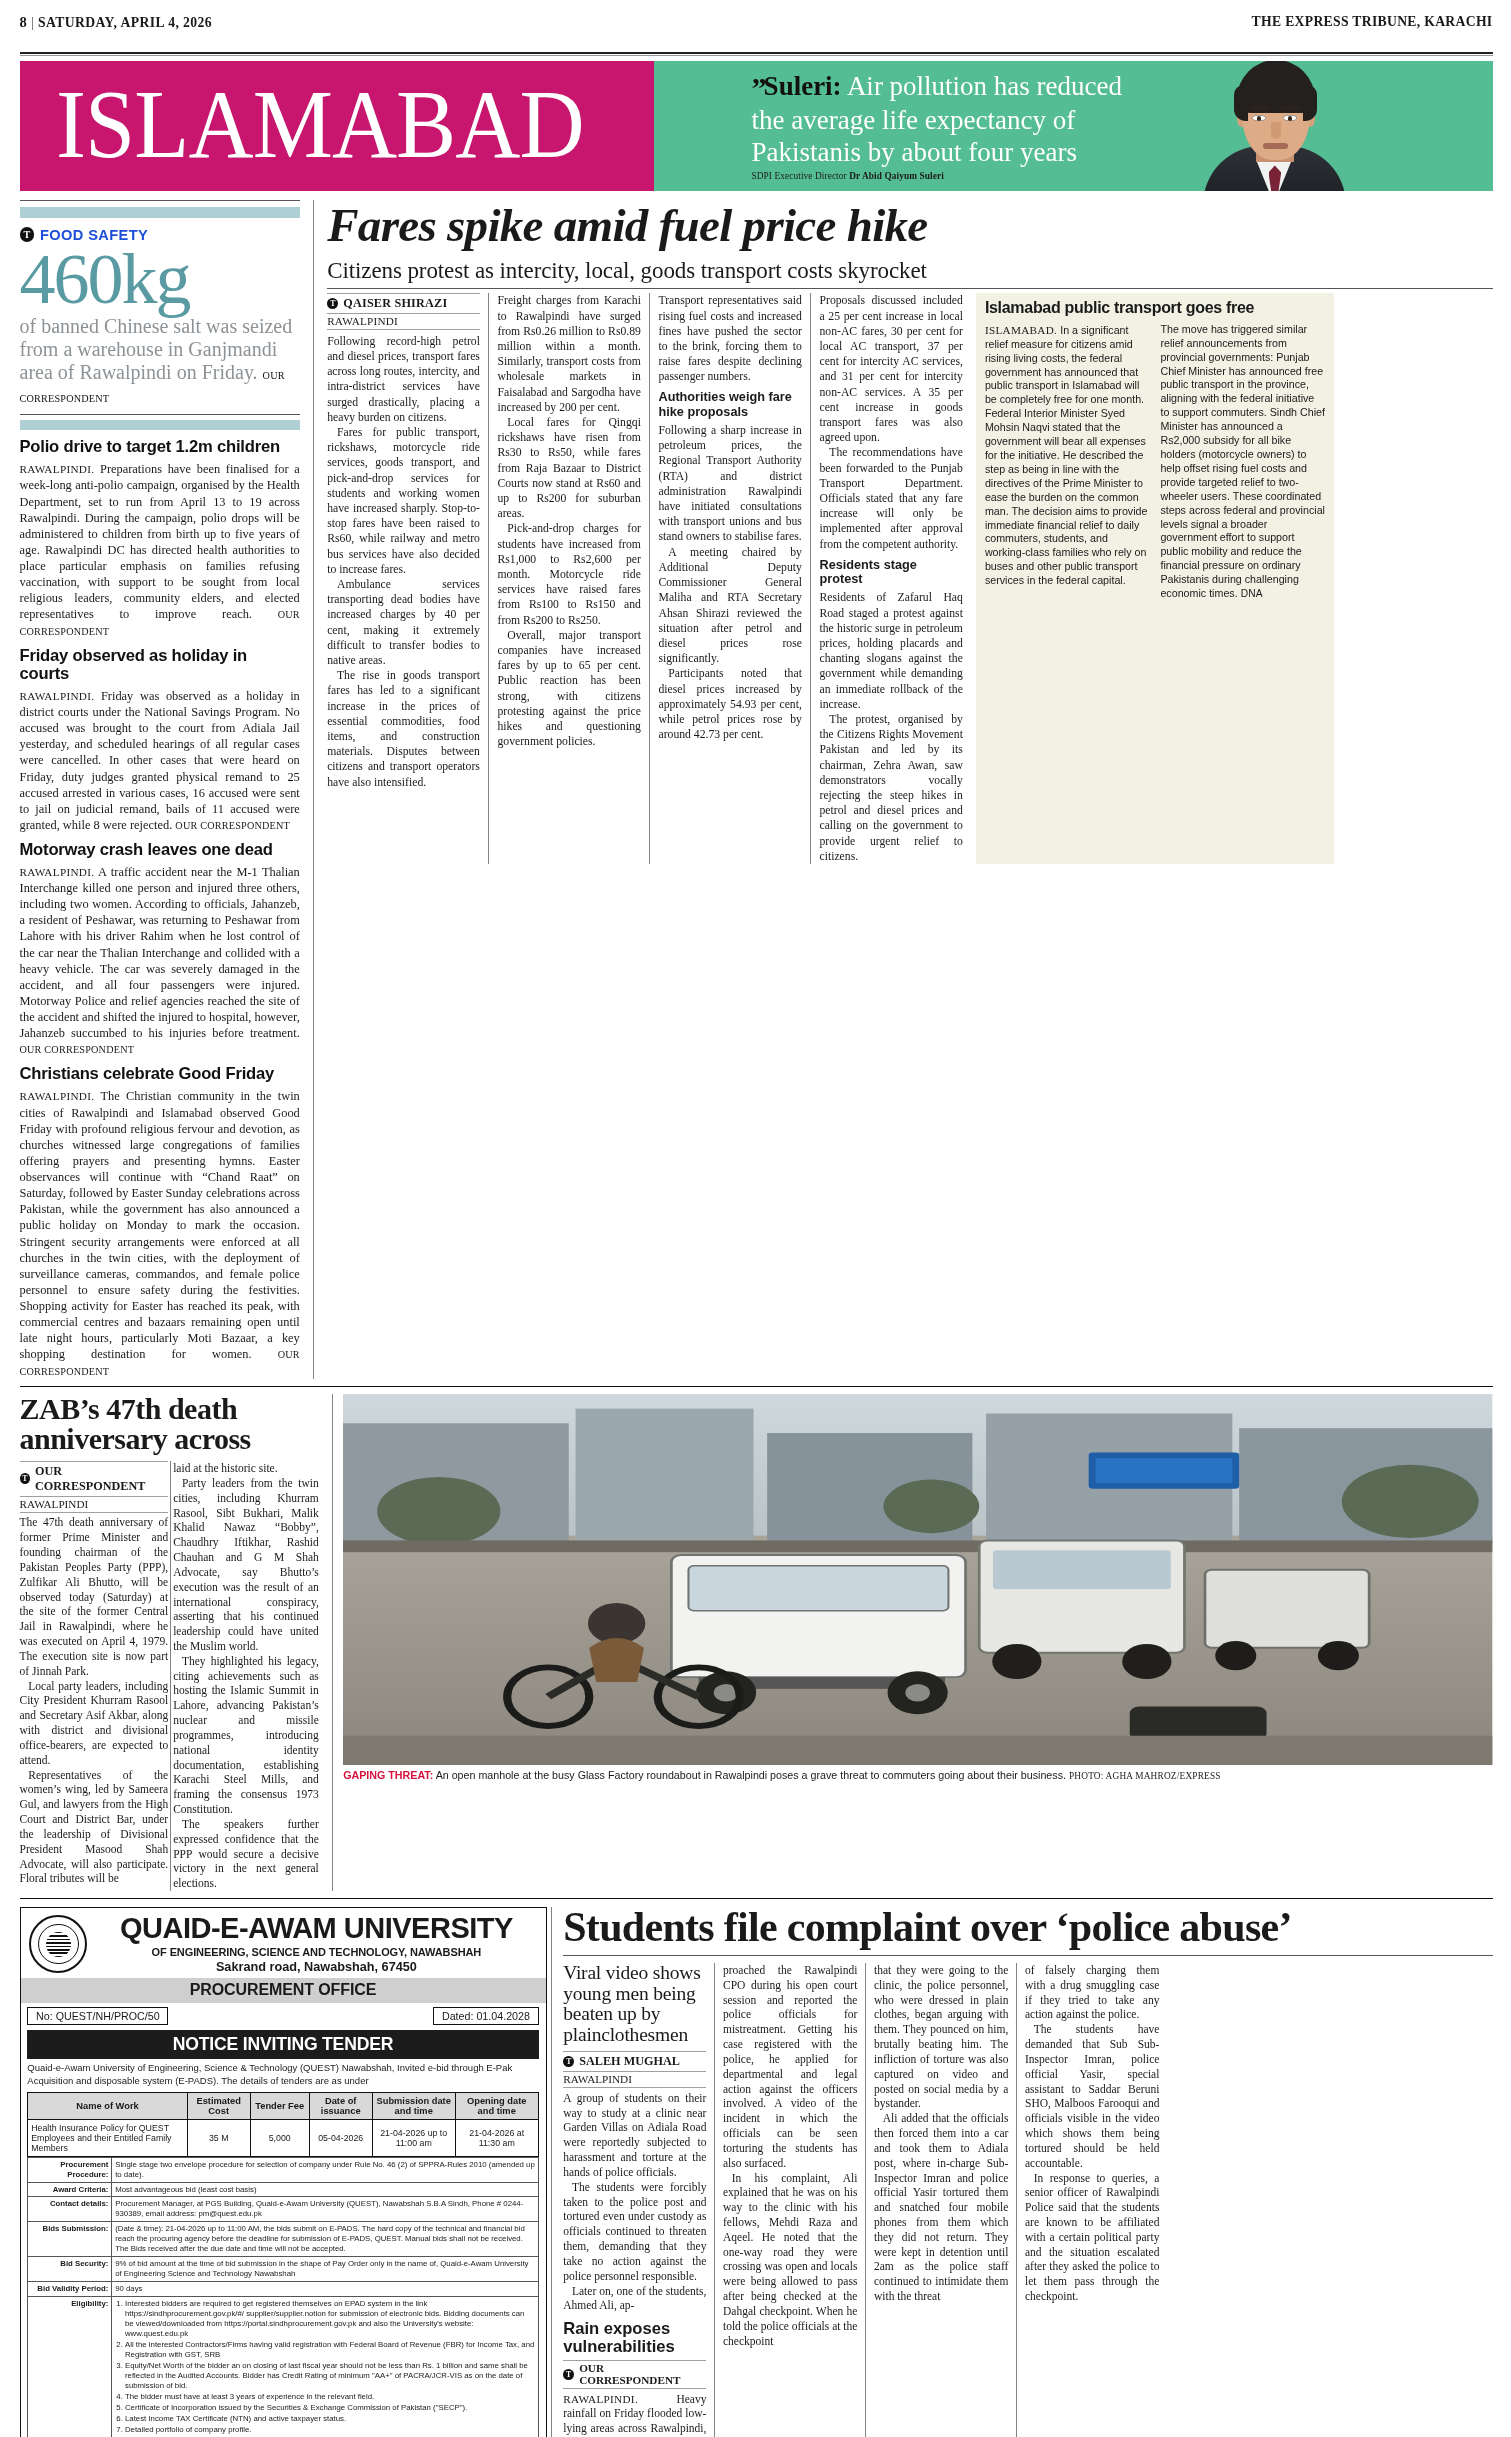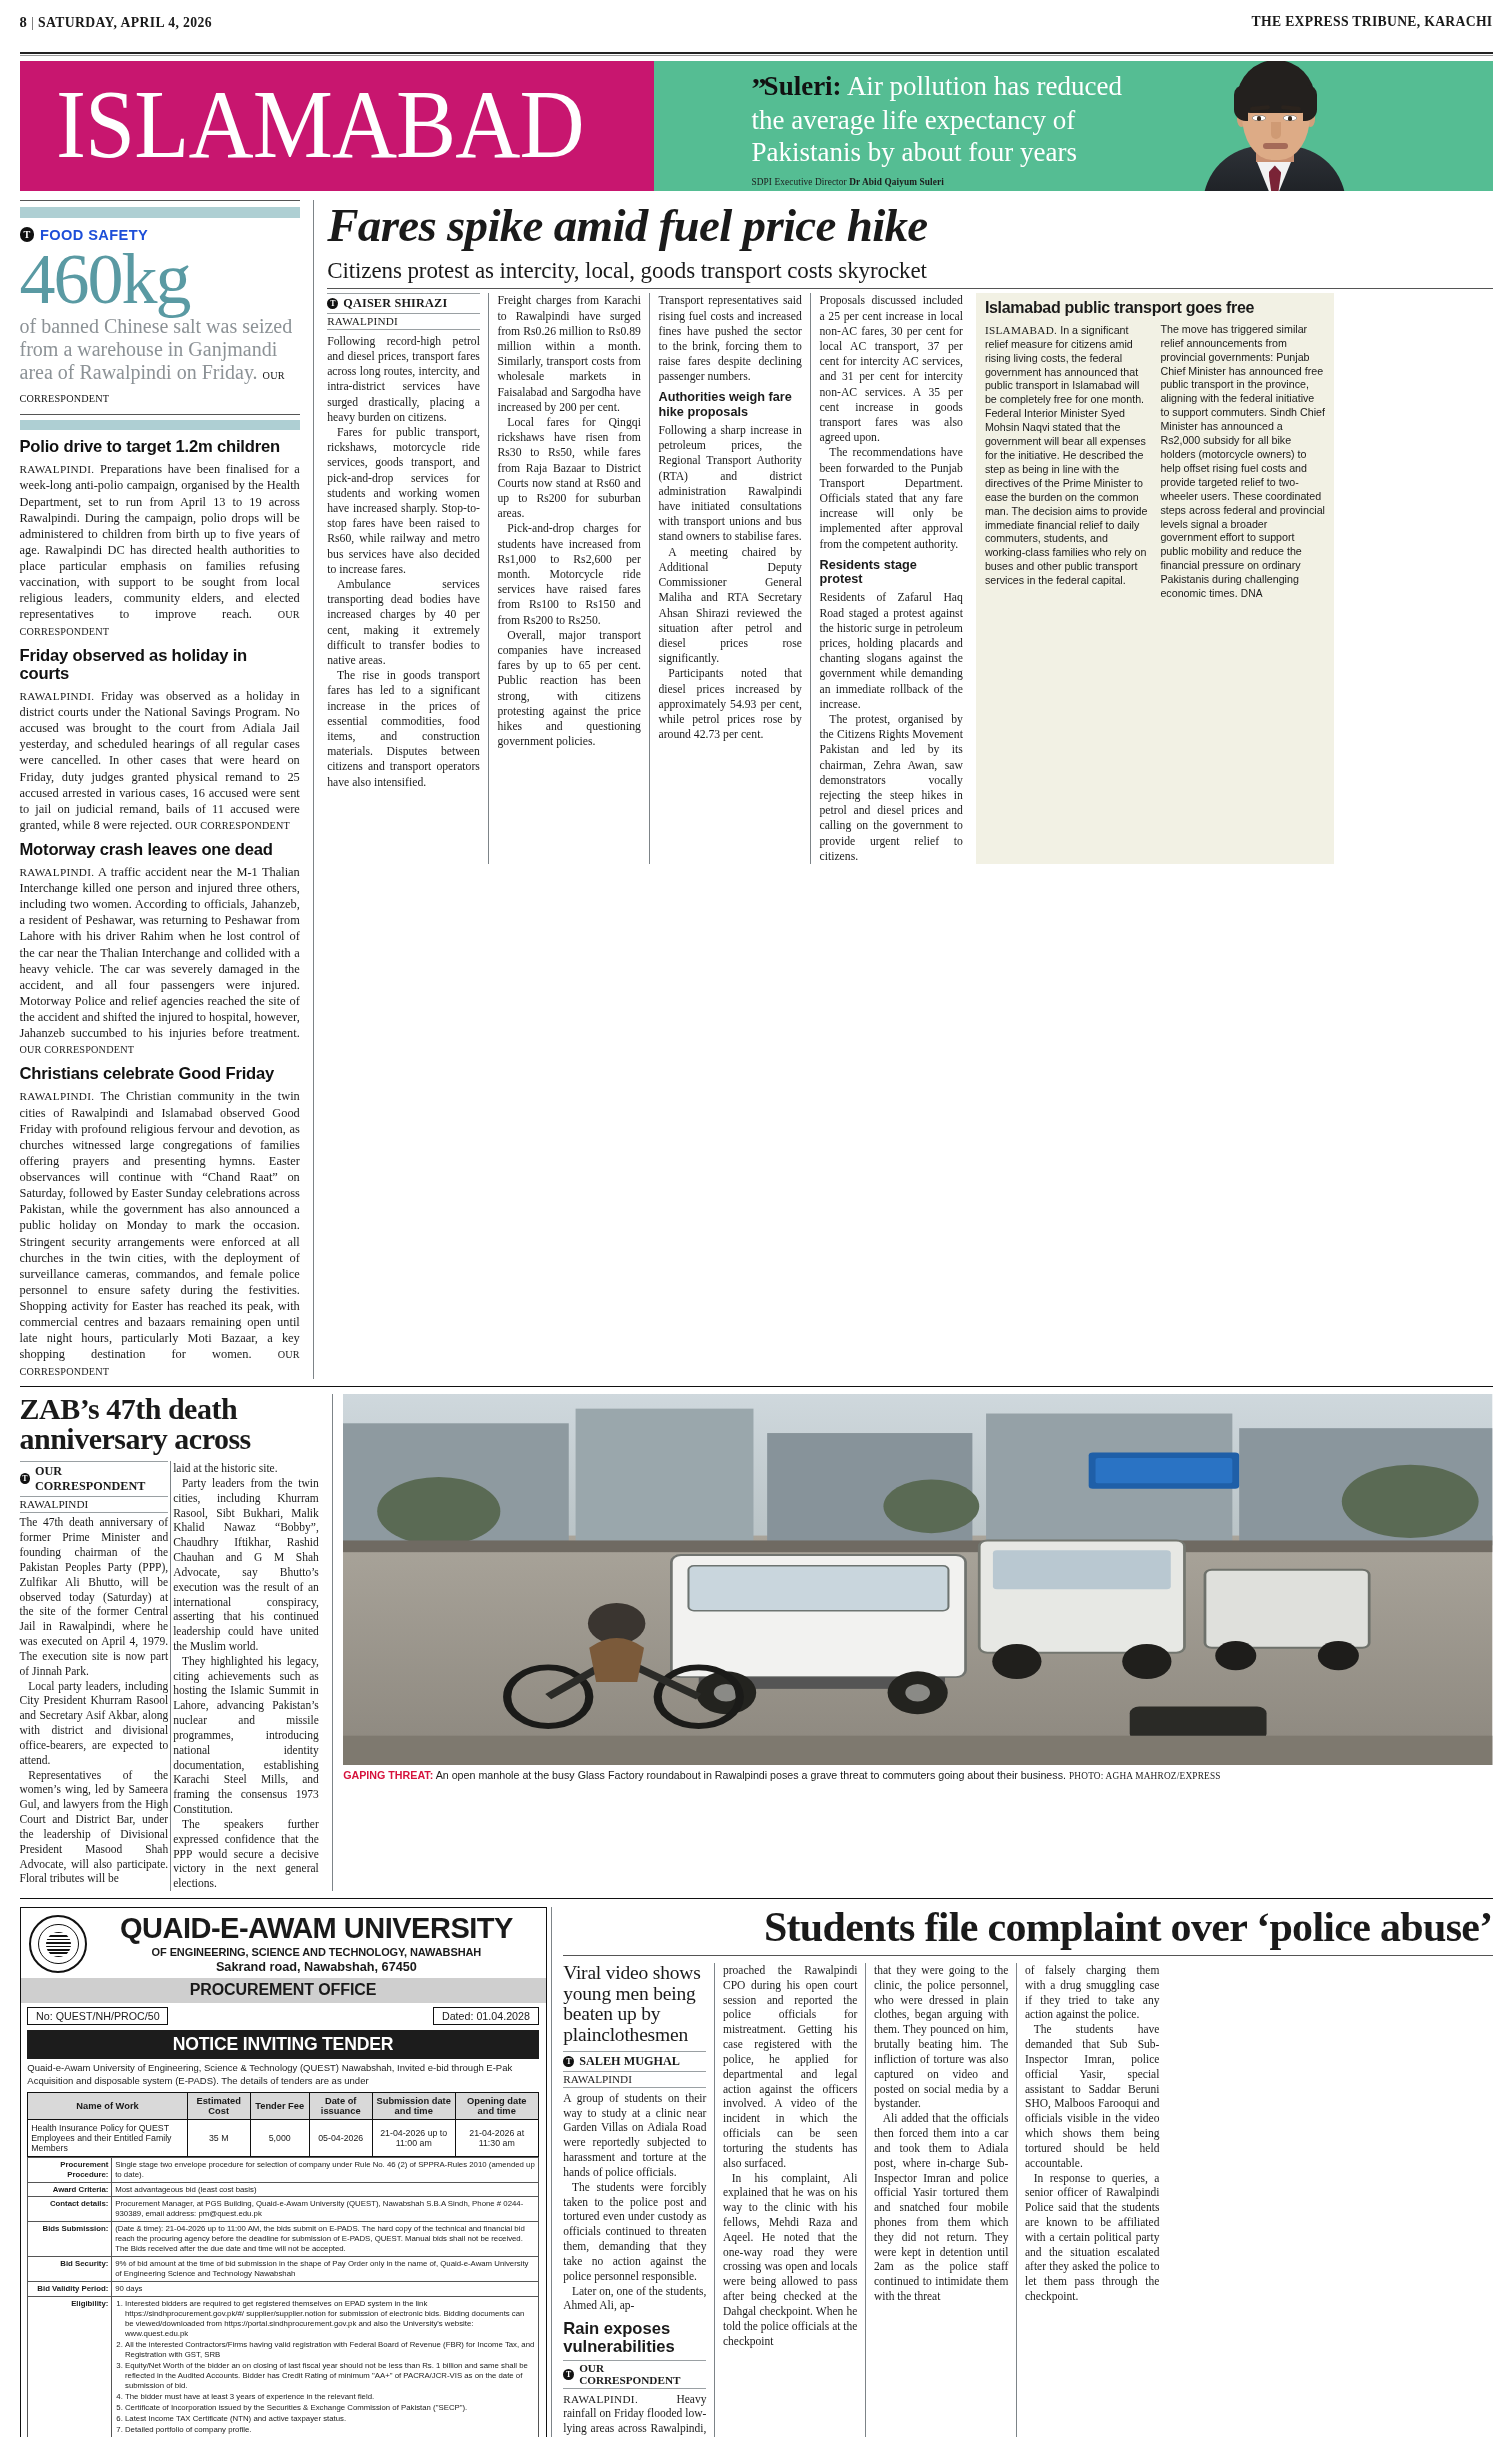--- a/index.html
+++ b/index.html
@@ -32,21 +32,21 @@
     font-size:98px; line-height:1; letter-spacing:-1px;
     transform:scaleX(.92); transform-origin:left top;
     font-variant:small-caps;
     text-shadow:0 0 0.5px rgba(0,0,0,.15);
   }
   .banner-right{ flex:1; background:#55bd93; position:relative; overflow:hidden; padding:8.8px 19.5px 0 98px; }
   .quote-line{ color:#fff; font-family:"Liberation Serif", serif; font-size:27px;
                line-height:1.18; white-space:nowrap; }
   .quote-mark{ color:#111; font-weight:700; font-size:30px; vertical-align:-2.9px; letter-spacing:-2.9px; }
   .quote-name{ color:#111; font-weight:700; }
-  .quote-credit{ position:absolute; left:98px; bottom:4px; color:#1c1c1c;
+  .quote-credit{ position:absolute; left:98px; bottom:10px; color:#1c1c1c;
                  font-size:9.3px; letter-spacing:0.1px; }
   .quote-credit b{ font-weight:700; }
 
   
   .portrait{ position:absolute; left:541px; top:-17.6px; width:161px; height:156px; }
   .pt-shoulder{ position:absolute; left:8.8px; top:103px; width:143px; height:59px;
       background:linear-gradient(180deg,#2e3238,#1b1e22); border-radius:68px 68px 0 0; }
   .pt-collar{ position:absolute; left:62px; top:111px; width:35px; height:39px; background:#f2f2f2;
       clip-path:polygon(50% 0,100% 16%,62% 100%,38% 100%,0 16%); }
   .pt-tie{ position:absolute; left:74px; top:122px; width:12.7px; height:32px; background:#7a2336;
@@ -180,21 +180,21 @@
   table.tender td{ border:0.7px solid #111; padding:2.9px 2.9px; vertical-align:middle; }
   table.tender td.ctr{ text-align:center; }
   .terms{ width:100%; border-collapse:collapse; margin-top:0; font-family:"Liberation Sans", sans-serif; }
   .terms td{ border:0.5px solid #555; padding:2px 2.9px; font-size:7.8px; line-height:1.28; vertical-align:top; }
   .terms td.lbl{ width:84px; text-align:right; font-weight:700; }
   .terms ol{ margin-left:9.8px; }
   .terms ol li{ margin-bottom:1px; }
 
   .rightcol{ flex:1; padding-left:11.7px; }
   .bighead2{ font-family:"Liberation Serif", serif; font-size:42px; line-height:.98;
-             letter-spacing:-0.7px;text-align:right; }
+             letter-spacing:-0.7px; }
   .sub3{ display:flex; margin-top:7.8px; }
   .sub3 .c{ padding:0 7.8px; }
   .sub3 .c:first-child{ padding-left:0; }
   .sub3 p{ font-size:11.5px; line-height:1.29; text-align:justify; hyphens:auto; }
   .sub3 p + p{ text-indent:8.8px; }
   .deck{ font-family:"Liberation Serif", serif; font-size:19.5px; line-height:1.06; letter-spacing:-0.2px; }
 
   .rainhead{ font-family:"Liberation Sans", sans-serif; font-weight:700; font-size:16.6px;
              line-height:1.08; margin:6.8px 0 3.9px; }
 </style>

